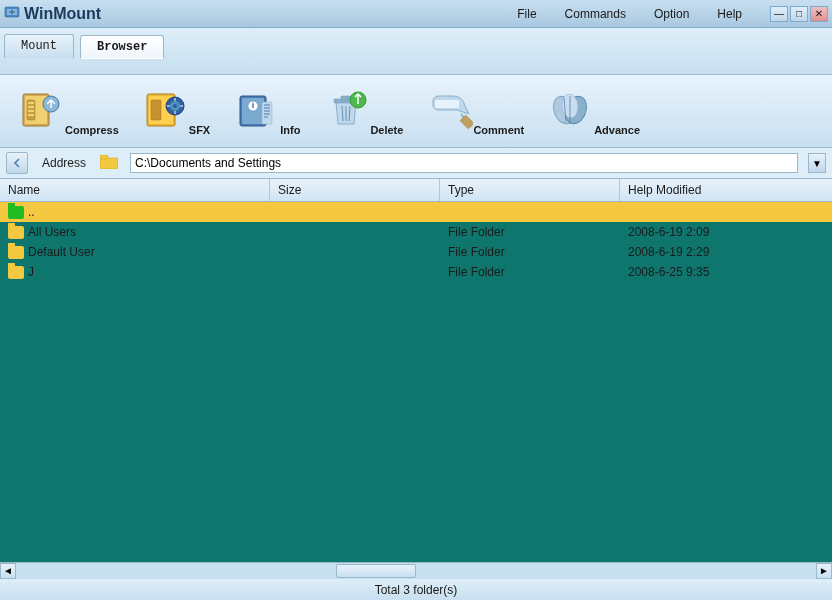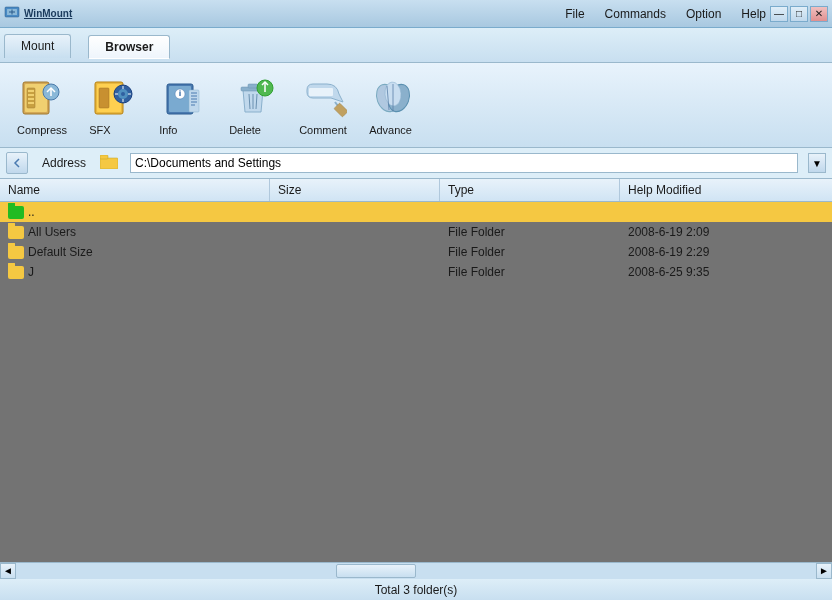--- a/index.html
+++ b/index.html
@@ -18,31 +18,30 @@
     #title-bar {
       background: linear-gradient(to bottom, #c8dff0, #a8c8e0);
       height: 28px;
       display: flex;
       align-items: center;
       padding: 0 4px;
       border-bottom: 1px solid #7aabcc;
       user-select: none;
     }
     #title-text {
-      font-size: 10px;
+      font-size: 16px;
       font-weight: bold;
       color: #1a3a5c;
       flex: 1;
-      text-decoration: underline;
     }
     #menu-bar {
       display: flex;
-      gap: 12px;
+      gap: 20px;
       margin-left: auto;
-      margin-right: 0;
+      margin-right: 24px;
     }
     #menu-bar span {
       font-size: 12px;
       color: #1a1a1a;
       cursor: pointer;
       padding: 2px 4px;
     }
     #window-controls {
       display: flex;
       gap: 2px;
@@ -56,24 +55,25 @@
       align-items: center;
       justify-content: center;
       font-size: 10px;
       cursor: pointer;
       color: #1a1a1a;
     }
 
     
     #tab-bar {
       background: linear-gradient(to bottom, #ddeef8, #c8dff0);
-      padding: 6px 0 4px 4px;
-      display: flex;
-      gap: 17px;
+      padding: 6px 0 16px 4px;
+      display: flex;
+      gap: 6px;
       border-bottom: 1px solid #9ab8cc;
+      font-family: Liberation Mono, monospace;
     }
     .tab {
       padding: 4px 16px;
       background: linear-gradient(to bottom, #e8f2fa, #c8dff0);
       border: 1px solid #9ab8cc;
       border-bottom: none;
       cursor: pointer;
       font-size: 12px;
       color: #1a1a1a;
       border-radius: 3px 3px 0 0;
@@ -90,27 +90,28 @@
     
     #toolbar {
       background: linear-gradient(to bottom, #e8f3fc, #c8dff0);
       padding: 6px 8px;
       display: flex;
       gap: 4px;
       border-bottom: 1px solid #9ab8cc;
     }
     .toolbar-btn {
       display: flex;
-      flex-direction: column;
-      align-items: flex-start;
+      flex-direction: row;
+      align-items: flex-end;
       padding: 4px 8px;
       cursor: pointer;
       border: 1px solid transparent;
       border-radius: 3px;
       min-width: 60px;
+      font-weight: bold;
     }
     .toolbar-icon {
       width: 48px;
       height: 48px;
       display: flex;
       align-items: center;
       justify-content: center;
       margin-bottom: 2px;
     }
     .toolbar-label {
@@ -165,21 +166,21 @@
       display: flex;
       align-items: center;
       justify-content: center;
       cursor: pointer;
       font-size: 10px;
     }
 
     
     #file-browser {
       flex: 1;
-      background: #737373;
+      background: #0f766e;
       overflow: hidden;
       display: flex;
       flex-direction: column;
     }
     #column-headers {
       display: grid;
       grid-template-columns: 270px 170px 180px 1fr;
       background: linear-gradient(to bottom, #e8f2fa, #d0e4f4);
       border-bottom: 1px solid #9ab8cc;
       user-select: none;
@@ -475,21 +476,21 @@
           <div class="folder-icon-small"></div>
           <span>All Users</span>
         </div>
         <div class="file-cell"></div>
         <div class="file-cell">File Folder</div>
         <div class="file-cell">2008-6-19 2:09</div>
       </div>
       <div class="file-row">
         <div class="file-cell">
           <div class="folder-icon-small"></div>
-          <span>Default Size</span>
+          <span>Default User</span>
         </div>
         <div class="file-cell"></div>
         <div class="file-cell">File Folder</div>
         <div class="file-cell">2008-6-19 2:29</div>
       </div>
       <div class="file-row">
         <div class="file-cell">
           <div class="folder-icon-small"></div>
           <span>J</span>
         </div>

